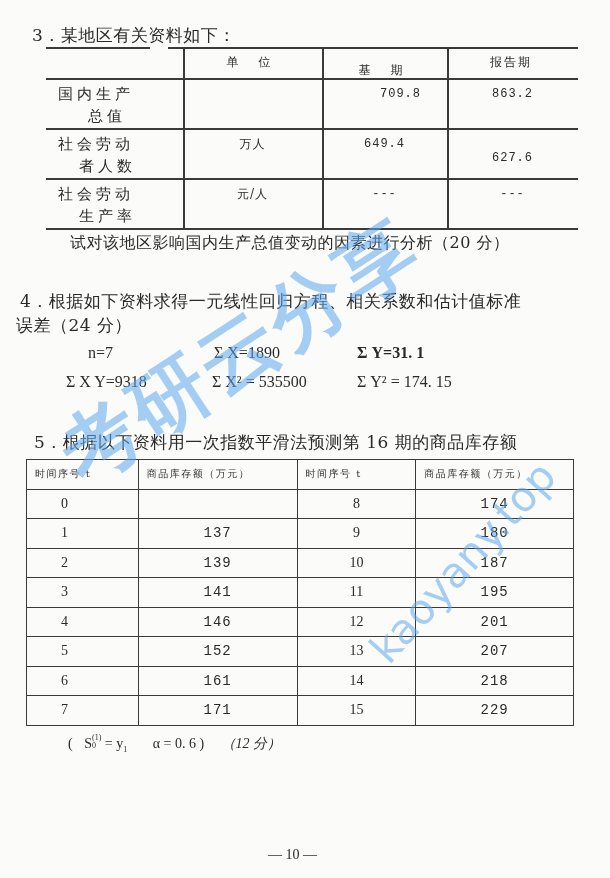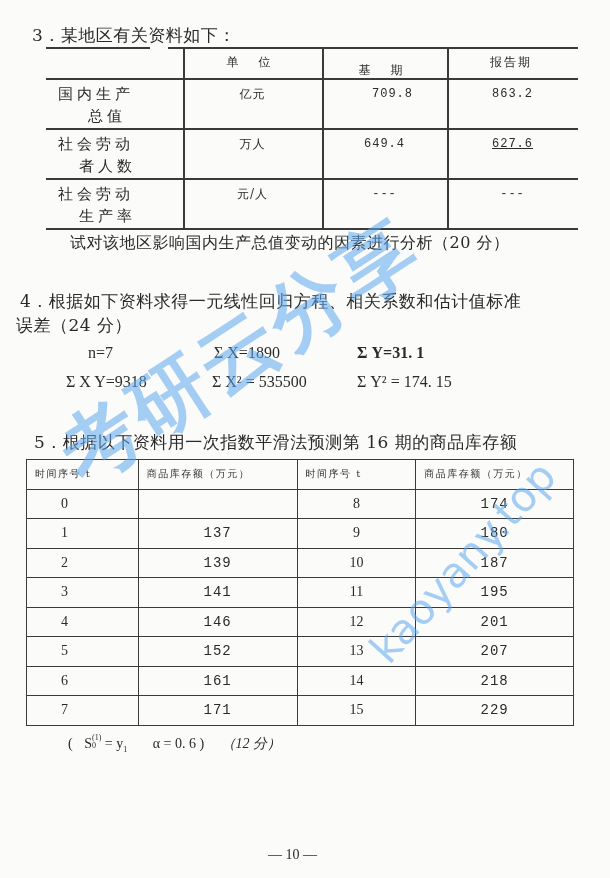--- a/index.html
+++ b/index.html
@@ -45,29 +45,28 @@
   <div class="vline" style="left:137px; top:0; height:182px;"></div>
   <div class="vline" style="left:276px; top:0; height:182px;"></div>
   <div class="vline" style="left:401px; top:0; height:182px;"></div>
 
   <div class="cell" style="left:137px; width:139px; top:4px; letter-spacing:8px;">单  位</div>
   <div class="cell" style="left:276px; width:125px; top:12px; letter-spacing:8px;">基  期</div>
   <div class="cell" style="left:410px; top:4px; text-align:left; letter-spacing:2px;margin-left:34px;">报告期</div>
 
   <div class="rowlabel" style="left:12px; top:34px;">国内生产</div>
   <div class="rowlabel" style="left:42px; top:56px;">总值</div>
-  <div class="cell" style="left:137px; width:139px; top:36px;">亿元</div>
-  <div class="cell num" style="left:272px; width:149px; top:36px;">709.8</div>
+  <div class="cell num" style="left:280px; width:149px; top:36px;">709.8</div>
   <div class="cell num" style="left:401px; width:131px; top:36px;">863.2</div>
 
   <div class="rowlabel" style="left:12px; top:84px;">社会劳动</div>
   <div class="rowlabel" style="left:33px; top:106px;">者人数</div>
   <div class="cell" style="left:137px; width:139px; top:86px;">万人</div>
   <div class="cell num" style="left:276px; width:125px; top:86px;">649.4</div>
-  <div class="cell num" style="left:401px; width:131px; top:86px;text-decoration:underline;">627.6</div>
+  <div class="cell num" style="left:401px; width:131px; top:100px;">627.6</div>
 
   <div class="rowlabel" style="left:12px; top:134px;">社会劳动</div>
   <div class="rowlabel" style="left:33px; top:156px;">生产率</div>
   <div class="cell" style="left:137px; width:139px; top:136px;">元/人</div>
   <div class="cell num" style="left:276px; width:125px; top:136px;">---</div>
   <div class="cell num" style="left:401px; width:131px; top:136px;">---</div>
 </div>
 
 <div class="abs q-title" style="left:70px; top:233px; font-size:16px;">试对该地区影响国内生产总值变动的因素进行分析（20 分）</div>
 

